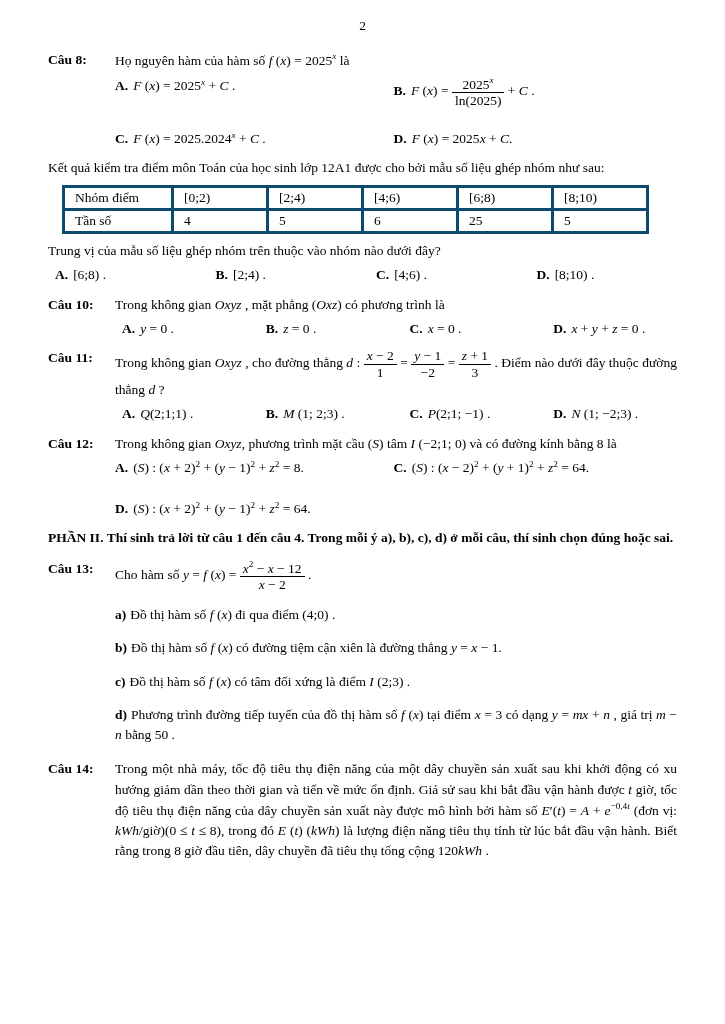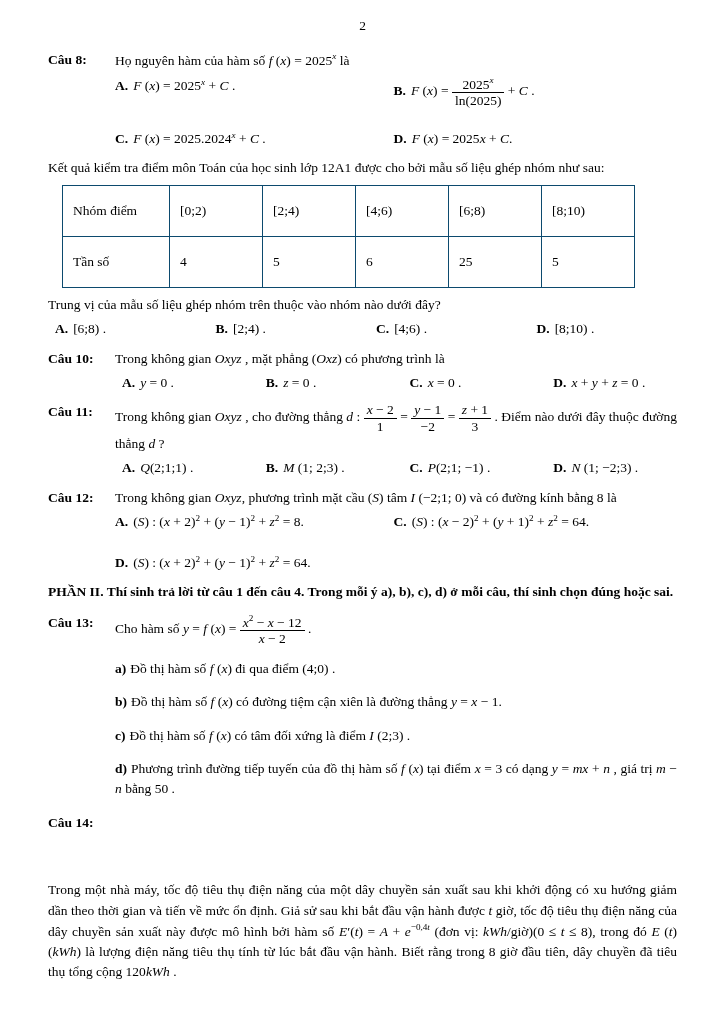--- a/index.html
+++ b/index.html
@@ -18,21 +18,21 @@
   .opts { display:grid; column-gap:10px; row-gap:5px; margin-top:4px;gap:20px; }
   .opts2 { grid-template-columns:46% 50%; }
   .opts4 { grid-template-columns:repeat(4,1fr);margin-left:7px; }
   .okey { font-weight:bold; margin-right:5px; }
   sup { font-size:0.68em; }
   i { font-family:"Liberation Serif", serif; }
   .fr { display:inline-block; text-align:center; vertical-align:middle; line-height:1.15; }
   .fr .n { display:block; border-bottom:1px solid #000; padding:0 3px; }
   .fr .d { display:block; padding:0 3px; }
   table.freq { border-collapse:collapse; margin:6px 0 7px 14px; }
-  table.freq td { border:1px solid #0c4a6e; padding:15px 10px; }
+  table.freq td { border:3px solid #0c4a6e; padding:0 10px; }
   table.freq td.corner { min-width:86px; text-align:left; }
   table.freq td.lbl { text-align:left; }
   table.freq td.val { min-width:72px; text-align:left; }
   .section-header { font-weight:bold; text-align:justify; margin:2px 0 10px 0; }
   .part { margin-top:13px; text-align:justify; }
   .pkey { font-weight:bold; margin-right:4px; }
   .qtext { text-align:justify; }
 </style>
 </head>
 <body>
@@ -133,20 +133,20 @@
       <div class="stem">Cho hàm số <i>y</i> = <i>f</i> (<i>x</i>) = <span class="fr"><span class="n"><i>x</i><sup>2</sup> − <i>x</i> − 12</span><span class="d"><i>x</i> − 2</span></span> .</div>
       <div>
         <div class="part"><span class="pkey">a)</span><span>Đồ thị hàm số <i>f</i> (<i>x</i>) đi qua điểm (4;0) .</span></div>
         <div class="part"><span class="pkey">b)</span><span>Đồ thị hàm số <i>f</i> (<i>x</i>) có đường tiệm cận xiên là đường thẳng <i>y</i> = <i>x</i> − 1.</span></div>
         <div class="part"><span class="pkey">c)</span><span>Đồ thị hàm số <i>f</i> (<i>x</i>) có tâm đối xứng là điểm <i>I</i> (2;3) .</span></div>
         <div class="part"><span class="pkey">d)</span><span>Phương trình đường tiếp tuyến của đồ thị hàm số <i>f</i> (<i>x</i>) tại điểm <i>x</i> = 3 có dạng <i>y</i> = <i>mx</i> + <i>n</i> , giá trị <i>m</i> − <i>n</i> bằng 50 .</span></div>
       </div>
     </div>
   </div>
 
-  <div class="question" style="margin-top:14px;flex-direction:column;">
+  <div class="question" style="margin-top:14px;">
     <div class="qlabel">Câu 14:</div>
     <div class="qbody">
       <div class="qtext">Trong một nhà máy, tốc độ tiêu thụ điện năng của một dây chuyền sản xuất sau khi khởi động có xu hướng giảm dần theo thời gian và tiến về mức ổn định. Giả sử sau khi bắt đầu vận hành được <i>t</i> giờ, tốc độ tiêu thụ điện năng của dây chuyền sản xuất này được mô hình bởi hàm số <i>E</i>′(<i>t</i>) = <i>A</i> + <i>e</i><sup>−0,4<i>t</i></sup> (đơn vị: <i>kWh</i>/giờ)(0 ≤ <i>t</i> ≤ 8), trong đó <i>E</i> (<i>t</i>) (<i>kWh</i>) là lượng điện năng tiêu thụ tính từ lúc bắt đầu vận hành. Biết rằng trong 8 giờ đầu tiên, dây chuyền đã tiêu thụ tổng cộng 120<i>kWh</i> .</div>
     </div>
   </div>
 
 </div>
 
 </body></html>

